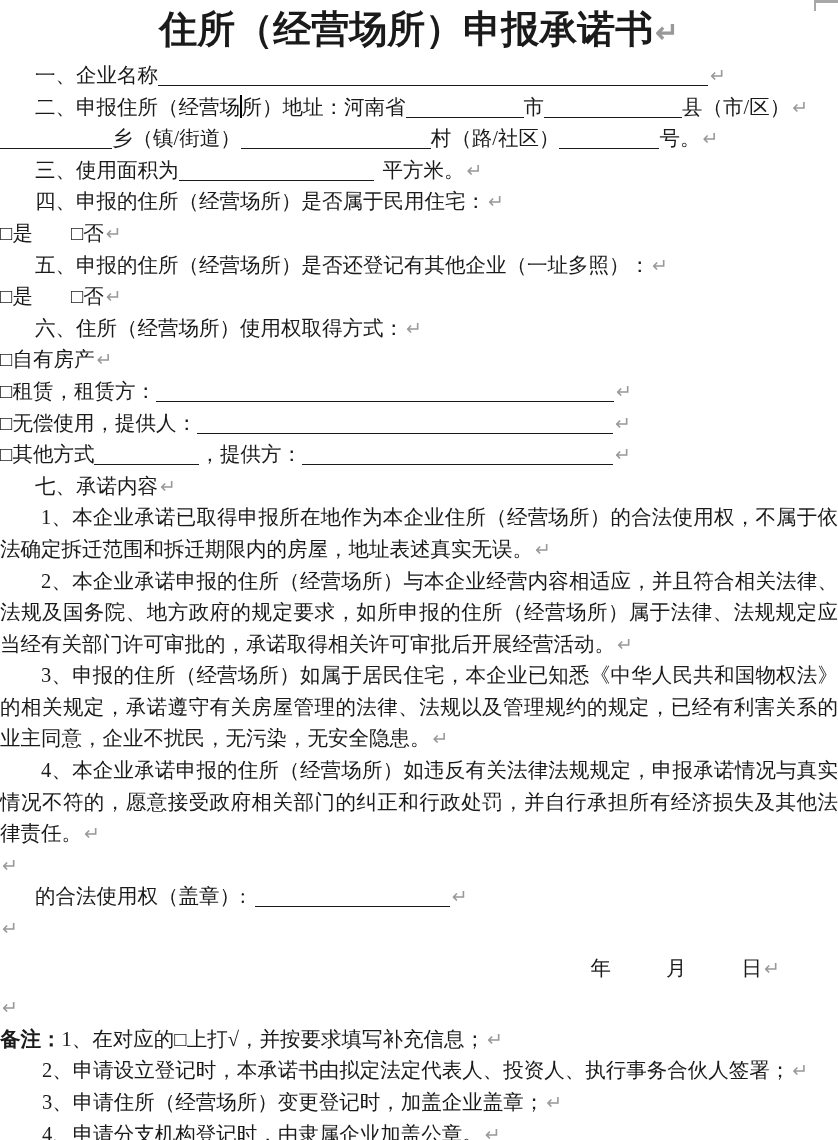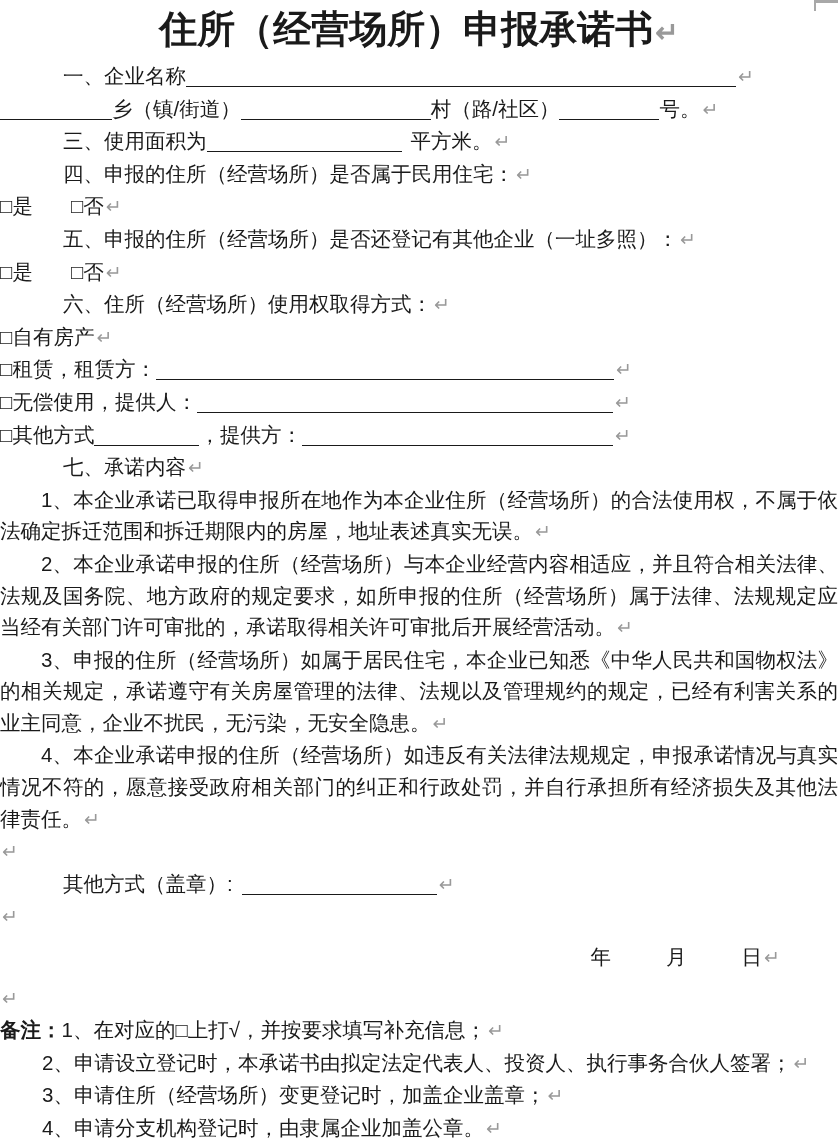--- a/index.html
+++ b/index.html
@@ -1,21 +1,21 @@
 <!DOCTYPE html>
 <html><head>
 <meta charset="utf-8">
 <style>
   html,body{margin:0;padding:0;background:#fff;}
   .page{
     position:relative;
     width:838px;height:1140px;
     background:#fff;
     overflow:hidden;
-    font-family:Liberation Sans, sans-serif;
+    font-family:Liberation Serif, serif;
     color:#1a1a1a;
     font-size:20.5px;
   }
   .corner{
     position:absolute;top:0;right:0;
     width:22px;height:8px;
     border-top:3px solid #a8a8a8;
     border-left:2px solid #a8a8a8;
   }
   .title{
@@ -25,21 +25,21 @@
     line-height:54px;
     text-align:center;
     white-space:nowrap;
   }
   .title .pc{font-size:28px;}
   .ln{
     margin:0;
     line-height:31.6px;
     white-space:nowrap;
   }
-  .ind2{padding-left:63px;}
+  .ind2{padding-left:35px;}
   .ind4{}
   .para{
     margin:0;
     line-height:31.6px;
     text-align:justify;
     text-justify:inter-ideograph;
     text-indent:41px;
   }
   .pc{color:#999;font-size:19px;padding-left:2px;}
   .blank{
@@ -70,20 +70,21 @@
 <body>
 
 <div class="page">
 
   <div class="corner"></div>
 
   <h1 class="title"><span>住所（经营场所）申报承诺书</span><span class="pc">↵</span></h1>
 
   <p class="ln ind2"><span>一、企业名称</span><span class="blank" style="width:550px"></span><span class="pc">↵</span></p>
 
+  <p class="ln ind2"><span>二、申报住所（经营场</span><span class="caret"></span><span>所）地址：河南省</span><span class="blank" style="width:118px"></span><span>市</span><span class="blank" style="width:138px"></span><span>县（市/区）</span><span class="pc">↵</span></p>
 
   <p class="ln"><span class="blank" style="width:112px"></span><span>乡（镇/街道）</span><span class="blank" style="width:190px"></span><span>村（路/社区）</span><span class="blank" style="width:100px"></span><span>号。</span><span class="pc">↵</span></p>
 
   <p class="ln ind2"><span>三、使用面积为</span><span class="blank" style="width:195px"></span><span class="sp"></span><span>平方米。</span><span class="pc">↵</span></p>
 
   <p class="ln ind2"><span>四、申报的住所（经营场所）是否属于民用住宅：</span><span class="pc">↵</span></p>
   <p class="ln ind4"><span>□是</span><span class="gap"></span><span>□否</span><span class="pc">↵</span></p>
 
   <p class="ln ind2"><span>五、申报的住所（经营场所）是否还登记有其他企业（一址多照）：</span><span class="pc">↵</span></p>
   <p class="ln ind4"><span>□是</span><span class="gap"></span><span>□否</span><span class="pc">↵</span></p>
@@ -96,21 +97,21 @@
 
   <p class="ln ind2"><span>七、承诺内容</span><span class="pc">↵</span></p>
 
   <p class="para"><span>1、本企业承诺已取得申报所在地作为本企业住所（经营场所）的合法使用权，不属于依法确定拆迁范围和拆迁期限内的房屋，地址表述真实无误。</span><span class="pc">↵</span></p>
   <p class="para"><span>2、本企业承诺申报的住所（经营场所）与本企业经营内容相适应，并且符合相关法律、法规及国务院、地方政府的规定要求，如所申报的住所（经营场所）属于法律、法规规定应当经有关部门许可审批的，承诺取得相关许可审批后开展经营活动。</span><span class="pc">↵</span></p>
   <p class="para"><span>3、申报的住所（经营场所）如属于居民住宅，本企业已知悉《中华人民共和国物权法》的相关规定，承诺遵守有关房屋管理的法律、法规以及管理规约的规定，已经有利害关系的业主同意，企业不扰民，无污染，无安全隐患。</span><span class="pc">↵</span></p>
   <p class="para"><span>4、本企业承诺申报的住所（经营场所）如违反有关法律法规规定，申报承诺情况与真实情况不符的，愿意接受政府相关部门的纠正和行政处罚，并自行承担所有经济损失及其他法律责任。</span><span class="pc">↵</span></p>
 
   <p class="ln"><span class="pc">↵</span></p>
 
-  <p class="ln ind2"><span>其他方式（盖章）:</span><span class="sp"></span><span class="blank" style="width:195px"></span><span class="pc">↵</span></p>
+  <p class="ln ind2"><span>的合法使用权（盖章）:</span><span class="sp"></span><span class="blank" style="width:195px"></span><span class="pc">↵</span></p>
 
   <p class="ln"><span class="pc">↵</span></p>
 
   <p class="date-line"><span>年</span><span class="dm">月</span><span class="dm">日</span><span class="pc">↵</span></p>
 
   <p class="ln"><span class="pc">↵</span></p>
 
   <p class="ln"><span class="bold">备注：</span><span>1、在对应的□上打√，并按要求填写补充信息；</span><span class="pc">↵</span></p>
   <p class="ln note-cont"><span>2、申请设立登记时，本承诺书由拟定法定代表人、投资人、执行事务合伙人签署；</span><span class="pc">↵</span></p>
   <p class="ln note-cont"><span>3、申请住所（经营场所）变更登记时，加盖企业盖章；</span><span class="pc">↵</span></p>

